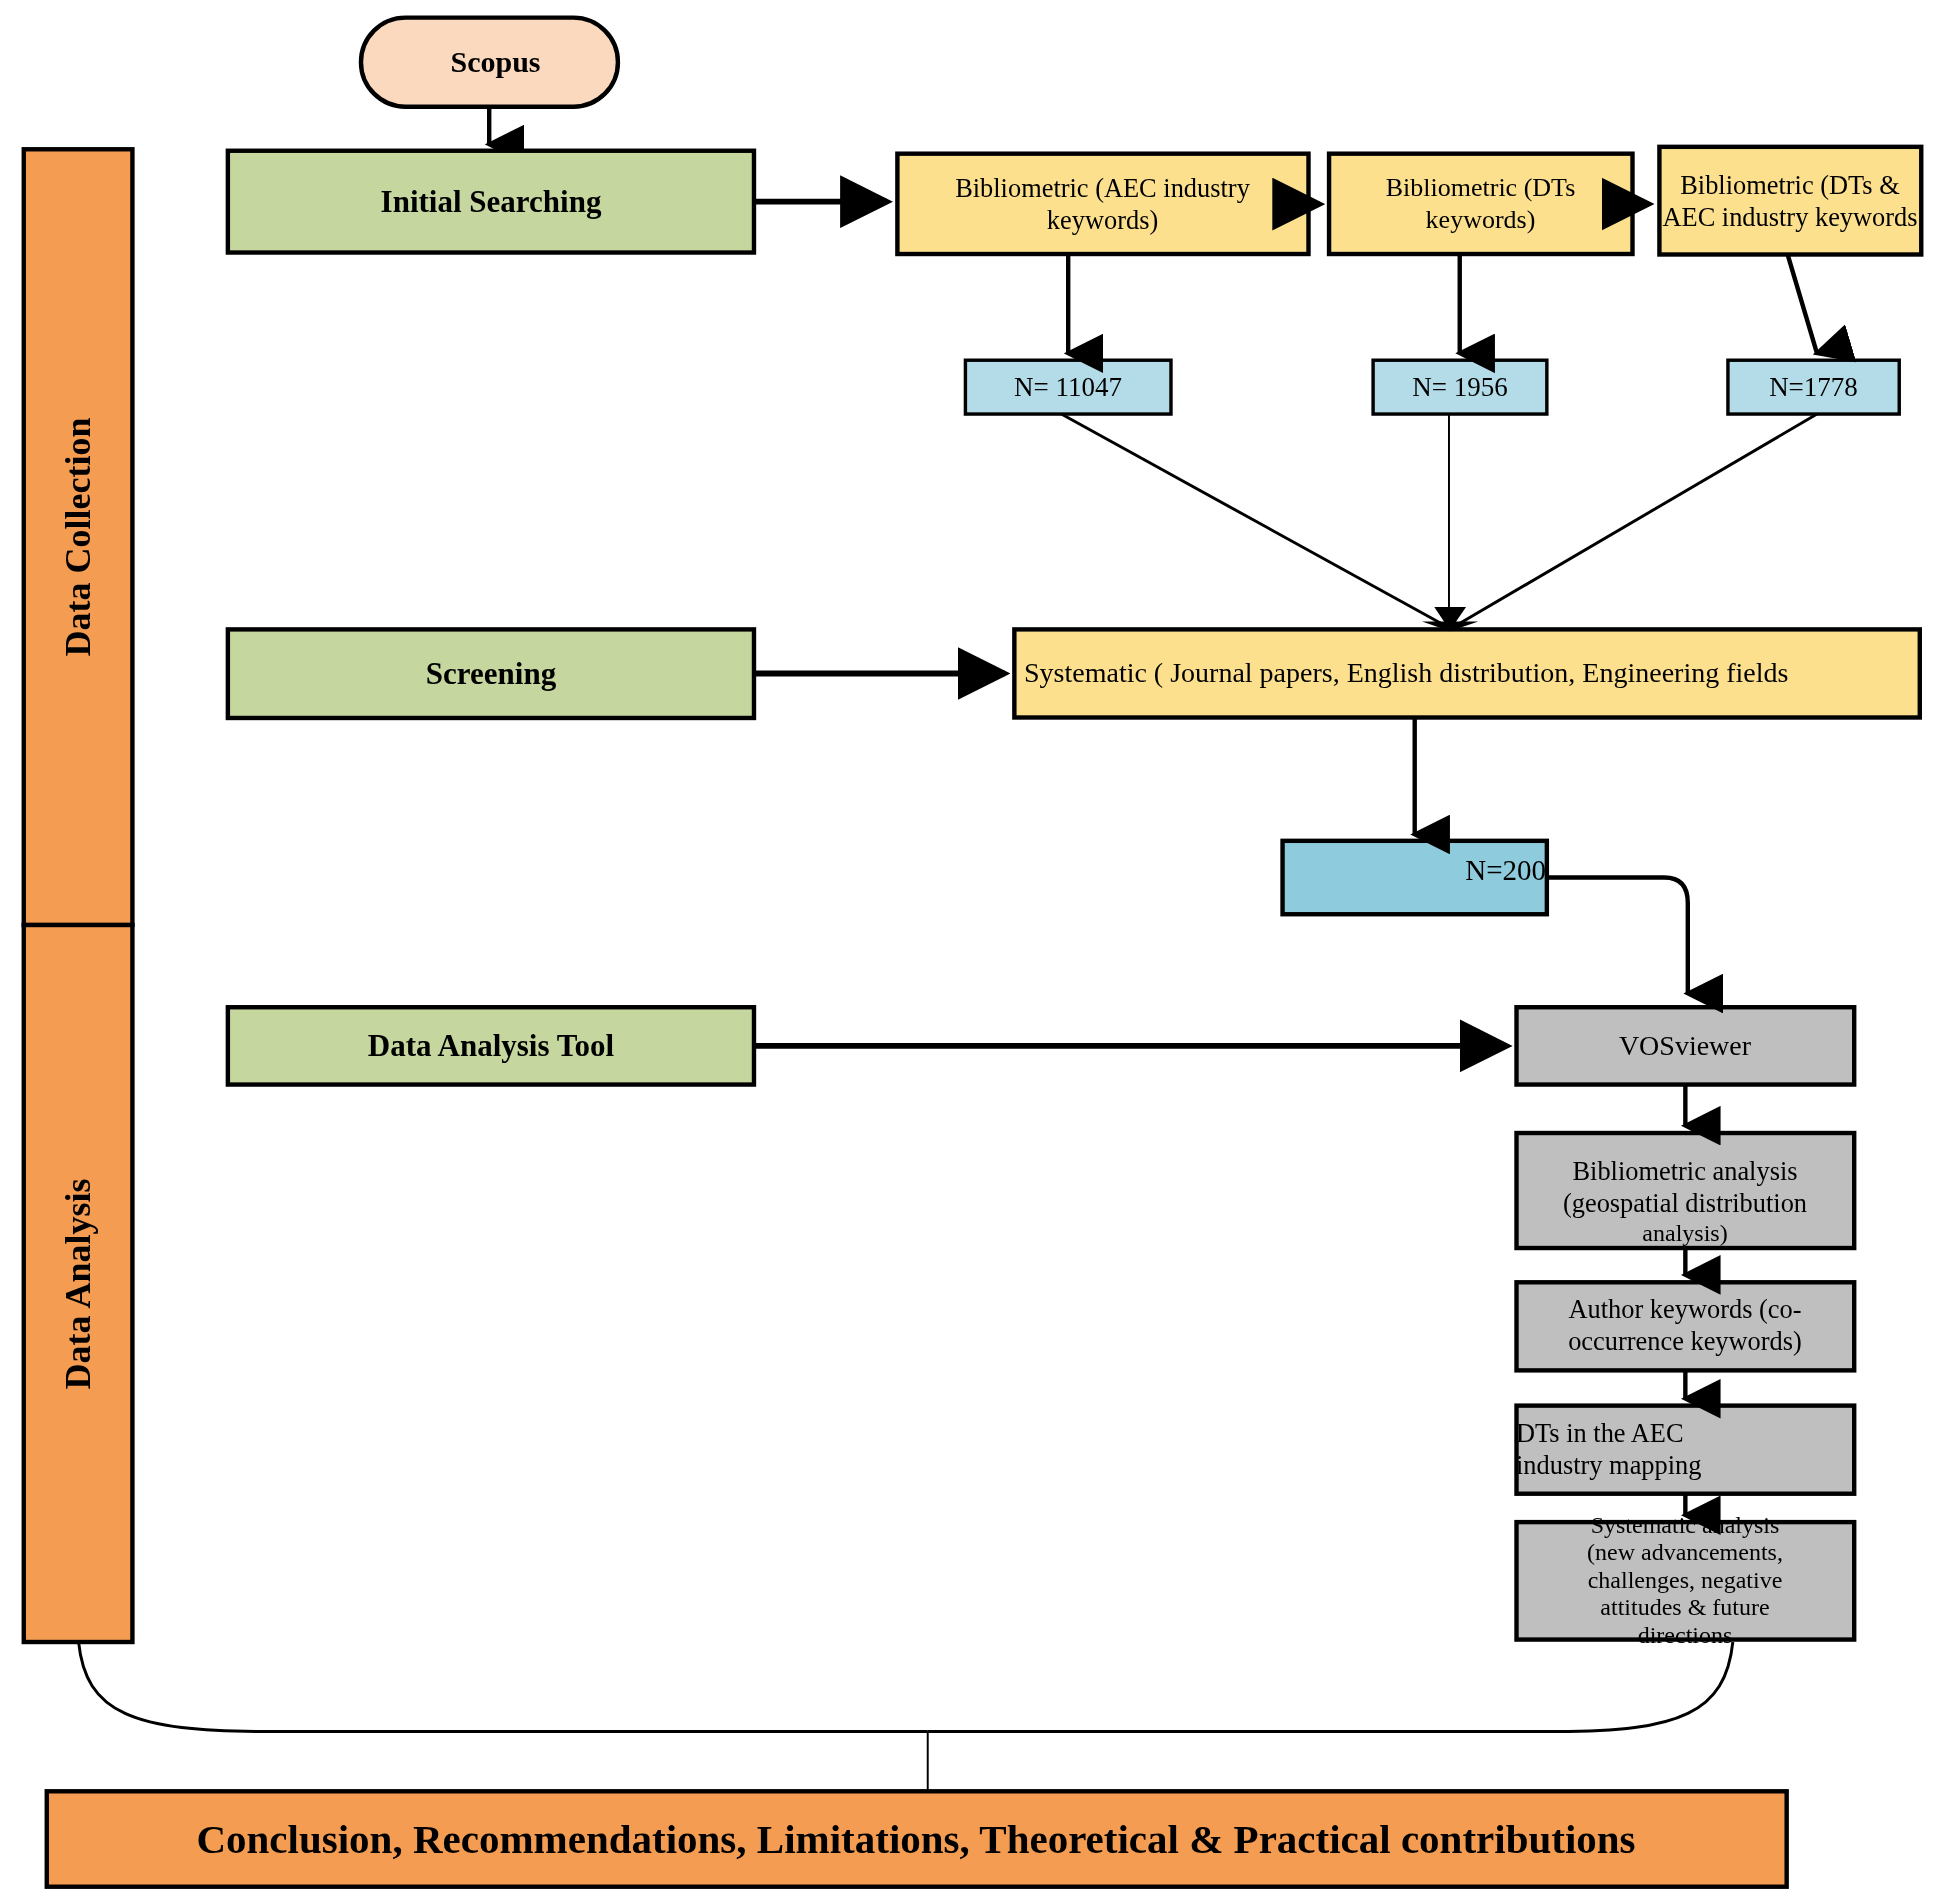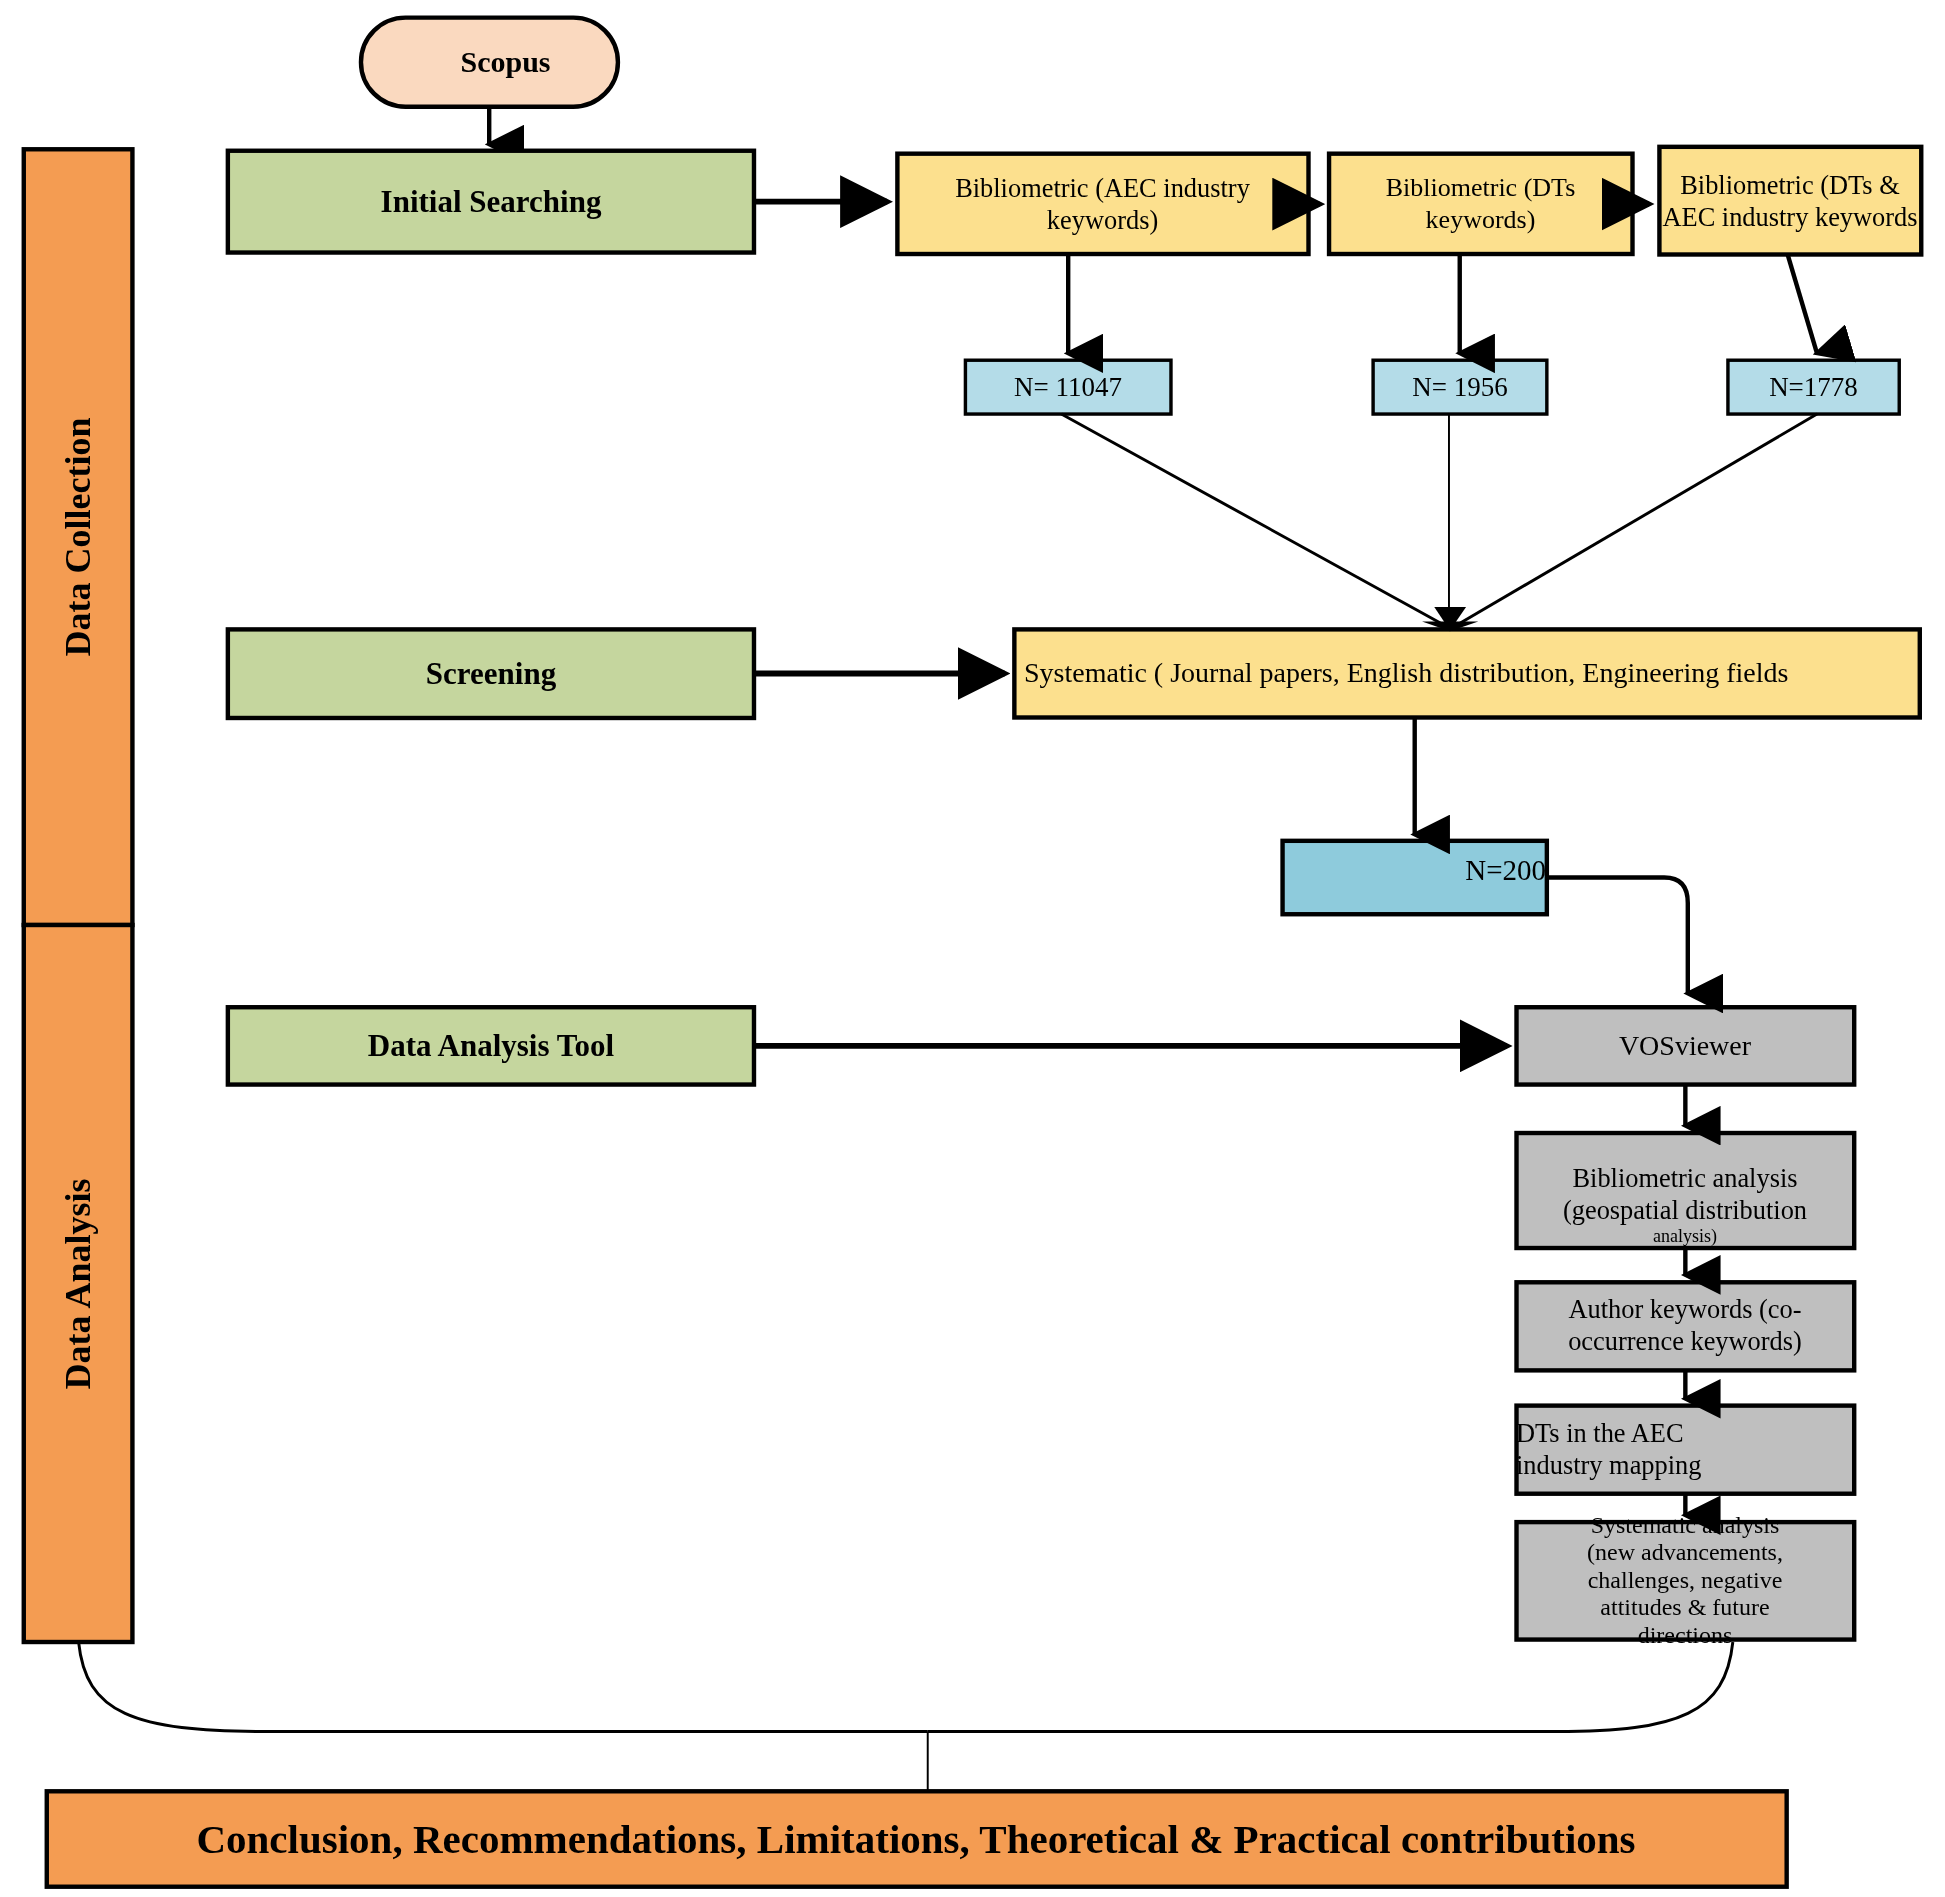--- a/index.html
+++ b/index.html
@@ -207,21 +207,21 @@
 
   <div style="position:absolute;top:0;left:0;width:1946px;height:1897px;">
 
     <div style="position:absolute;left:23.5px;top:149px;width:109px;height:776px;display:flex;align-items:center;justify-content:center;">
       <span style="transform:rotate(-90deg);white-space:nowrap;font-size:36px;font-weight:bold;font-family:'Liberation Serif',serif;">Data Collection</span>
     </div>
     <div style="position:absolute;left:23.5px;top:925px;width:109px;height:717px;display:flex;align-items:center;justify-content:center;">
       <span style="transform:rotate(-90deg);white-space:nowrap;font-size:36px;font-weight:bold;font-family:'Liberation Serif',serif;">Data Analysis</span>
     </div>
 
-    <div style="position:absolute;left:377px;top:17.6px;width:257px;height:89px;display:flex;align-items:center;justify-content:center;">
+    <div style="position:absolute;left:367px;top:17.6px;width:257px;height:89px;display:flex;align-items:center;justify-content:center;">
       <span style="font-size:30px;font-weight:bold;font-family:'Liberation Serif',serif;">Scopus</span>
     </div>
 
     <div style="position:absolute;left:228px;top:629px;width:526px;height:89px;display:flex;align-items:center;justify-content:center;">
       <span style="font-size:31px;font-weight:bold;font-family:'Liberation Serif',serif;">Screening</span>
     </div>
     <div style="position:absolute;left:228px;top:151px;width:526px;height:102px;display:flex;align-items:center;justify-content:center;">
       <span style="font-size:31px;font-weight:bold;font-family:'Liberation Serif',serif;">Initial Searching</span>
     </div>
     <div style="position:absolute;left:228px;top:1007px;width:526px;height:77px;display:flex;align-items:center;justify-content:center;">
@@ -256,21 +256,21 @@
       <span style="font-size:29px;font-family:'Liberation Serif',serif;">N=200</span>
     </div>
 
     <div style="position:absolute;left:1516px;top:1007px;width:338px;height:77px;display:flex;align-items:center;justify-content:center;">
       <span style="font-size:28px;font-family:'Liberation Serif',serif;">VOSviewer</span>
     </div>
 
     <div style="position:absolute;left:1516px;top:1133px;width:338px;height:115px;display:flex;flex-direction:column;align-items:center;justify-content:flex-end;text-align:center;line-height:1.2;">
       <span style="font-size:26.4px;font-family:'Liberation Serif',serif;">Bibliometric analysis</span>
       <span style="font-size:26.4px;font-family:'Liberation Serif',serif;">(geospatial distribution</span>
-      <span style="font-size:18px;font-family:'Liberation Serif',serif;">analysis)</span>
+      <span style="font-size:24px;font-family:'Liberation Serif',serif;">analysis)</span>
     </div>
 
     <div style="position:absolute;left:1516px;top:1282px;width:338px;height:88px;display:flex;flex-direction:column;align-items:center;justify-content:center;text-align:center;line-height:1.2;">
       <span style="font-size:26.4px;font-family:'Liberation Serif',serif;">Author keywords (co-</span>
       <span style="font-size:26.4px;font-family:'Liberation Serif',serif;">occurrence keywords)</span>
     </div>
 
     <div style="position:absolute;left:1516px;top:1406px;width:338px;height:88px;display:flex;flex-direction:column;align-items:flex-start;justify-content:center;text-align:center;line-height:1.2;">
       <span style="font-size:26.4px;font-family:'Liberation Serif',serif;">DTs in the AEC</span>
       <span style="font-size:26.4px;font-family:'Liberation Serif',serif;">industry mapping</span>

